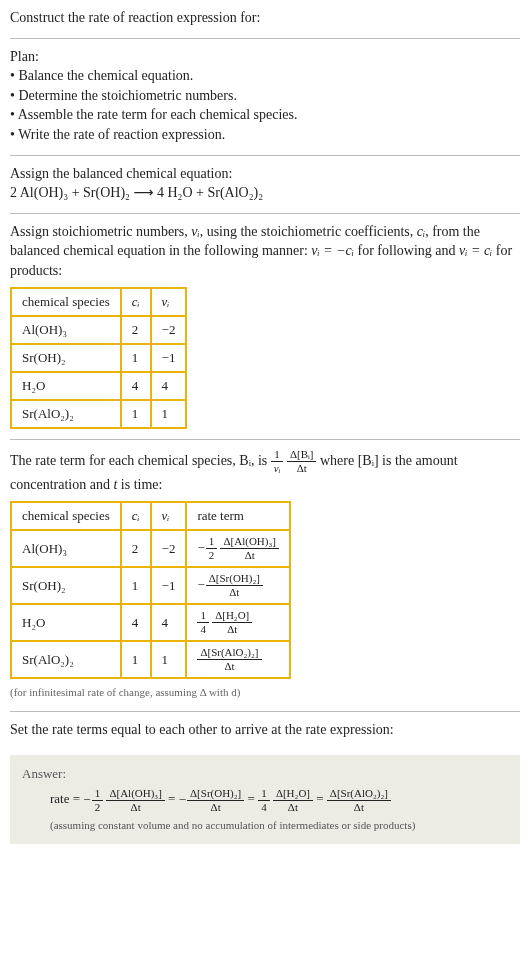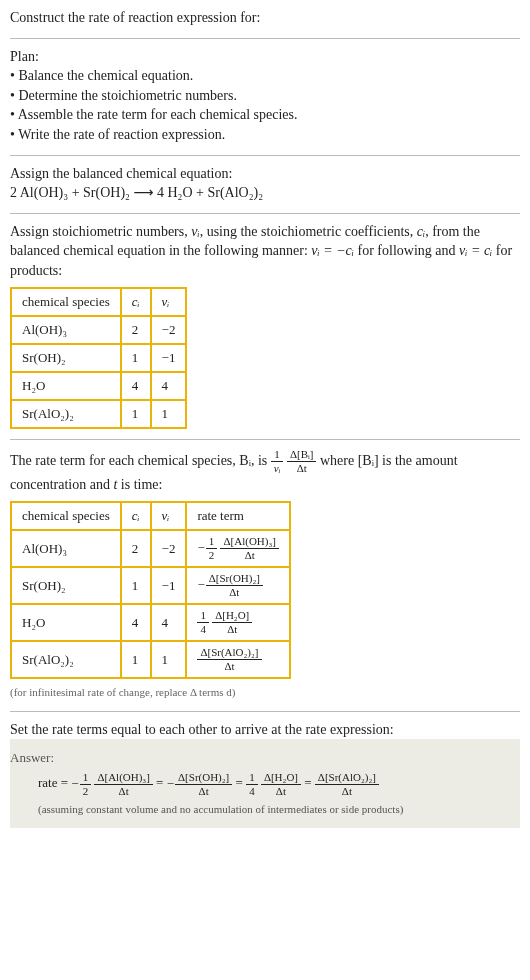--- a/index.html
+++ b/index.html
@@ -8,21 +8,21 @@
 hr.divider { border: none; border-top: 1px solid #bbb; margin: 8px 0; }
 .chem { font-family: Georgia, serif; }
 .frac { display: inline-block; text-align: center; vertical-align: middle; font-size: 11px; line-height: 1; }
 .frac .num { display: block; border-bottom: 1px solid #222; padding: 1px 3px; }
 .frac .den { display: block; padding: 1px 3px; }
 .neg { margin-right: 1px; }
 table.data { border-collapse: collapse; margin: 6px 0; font-size: 13px; }
 table.data th, table.data td { border: 2px solid #eab308; padding: 4px 10px; text-align: left; vertical-align: middle; }
 table.data th { font-weight: normal; background: #fff; }
 .note { font-size: 11px; color: #666; margin-top: 2px; }
-.answer-box { background: #ecebe4; padding: 10px 0; margin-top: 0; }
+.answer-box { background: #ecebe4; padding: 10px 12px; margin-top: 16px; }
 .answer-label { color: #555; font-size: 13px; margin-bottom: 4px; }
 .answer-eq { padding-left: 28px; font-size: 13px; }
 .answer-note { padding-left: 28px; font-size: 11px; color: #555; margin-top: 4px; }
 .ital { font-style: italic; }
 </style>
 </head>
 <body>
 
 <div class="section">
   <div>Construct the rate of reaction expression for:</div>
@@ -126,21 +126,21 @@
     <tr>
       <td>Sr(AlO₂)₂</td>
       <td>1</td>
       <td>1</td>
       <td>
         <span class="frac"><span class="num">Δ[Sr(AlO₂)₂]</span><span class="den">Δt</span></span>
       </td>
     </tr>
   </tbody>
     </table>
-  <div class="note">(for infinitesimal rate of change, replace Δ terms d)</div>
+  <div class="note">(for infinitesimal rate of change, assuming Δ with d)</div>
 </div>
 
 <hr class="divider">
 
 <div class="section">
   <div>Set the rate terms equal to each other to arrive at the rate expression:</div>
   <div class="answer-box">
     <div class="answer-label">Answer:</div>
     <div class="answer-eq">
       <span>rate = </span>

